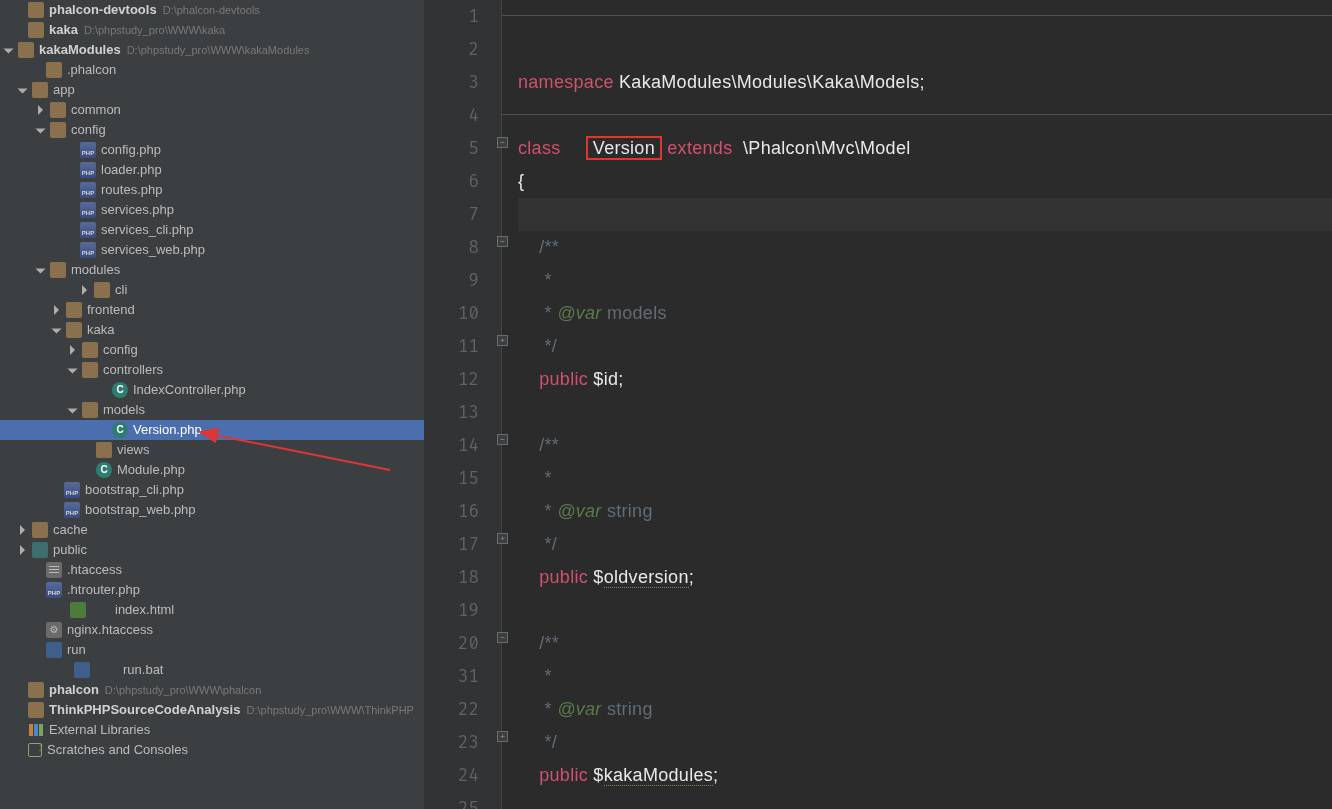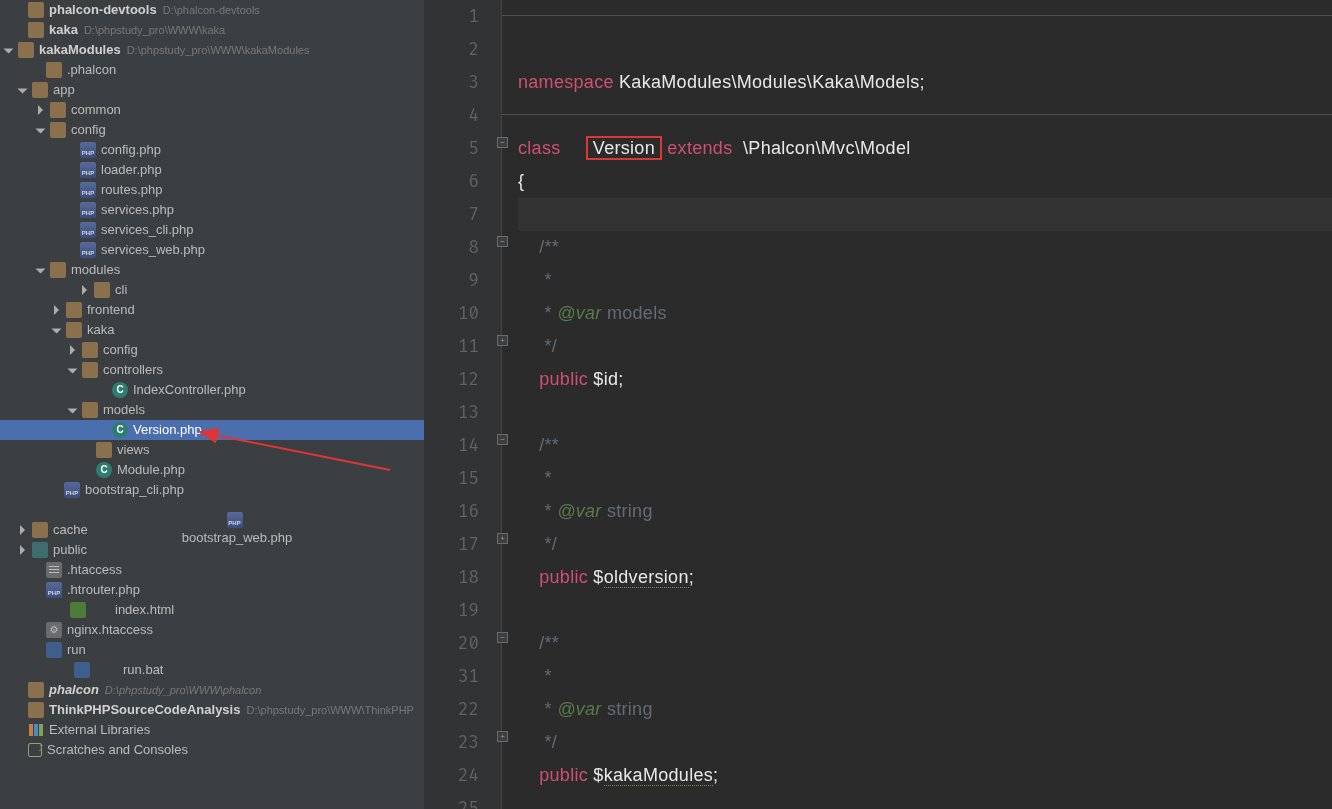--- a/index.html
+++ b/index.html
@@ -188,21 +188,21 @@
       <div class="tree-row" style="padding-left: 82px;">
         <span class="tw "></span>
         <span class="ico ico-class"></span>
         <span class="name">Module.php</span>
       </div>
       <div class="tree-row" style="padding-left: 50px;">
         <span class="tw "></span>
         <span class="ico ico-php"></span>
         <span class="name">bootstrap_cli.php</span>
       </div>
-      <div class="tree-row" style="padding-left: 50px; flex-direction: column;">
+      <div class="tree-row" style="padding-left: 50px;">
         <span class="tw "></span>
         <span class="ico ico-php"></span>
         <span class="name">bootstrap_web.php</span>
       </div>
       <div class="tree-row" style="padding-left: 18px;">
         <span class="tw closed"></span>
         <span class="ico ico-folder"></span>
         <span class="name">cache</span>
       </div>
       <div class="tree-row" style="padding-left: 18px;">
@@ -233,21 +233,21 @@
       <div class="tree-row" style="padding-left: 32px;">
         <span class="tw "></span>
         <span class="ico ico-bat"></span>
         <span class="name">run</span>
       </div>
       <div class="tree-row" style="padding-left: 32px; gap: 28px;">
         <span class="tw "></span>
         <span class="ico ico-bat"></span>
         <span class="name">run.bat</span>
       </div>
-      <div class="tree-row" style="padding-left: 14px; font-style: italic;">
+      <div class="tree-row" style="padding-left: 14px;">
         <span class="tw "></span>
         <span class="ico ico-folder"></span>
         <span class="name bold">phalcon</span>
         <span class="path">D:\phpstudy_pro\WWW\phalcon</span>
       </div>
       <div class="tree-row" style="padding-left: 14px;">
         <span class="tw "></span>
         <span class="ico ico-folder"></span>
         <span class="name bold">ThinkPHPSourceCodeAnalysis</span>
         <span class="path">D:\phpstudy_pro\WWW\ThinkPHP</span>

